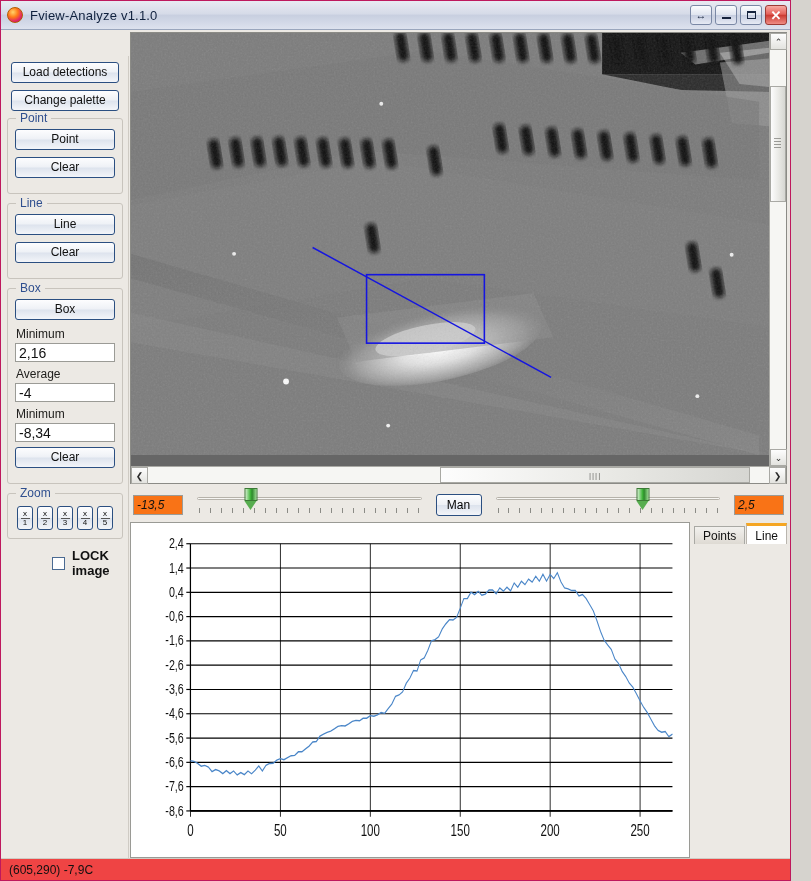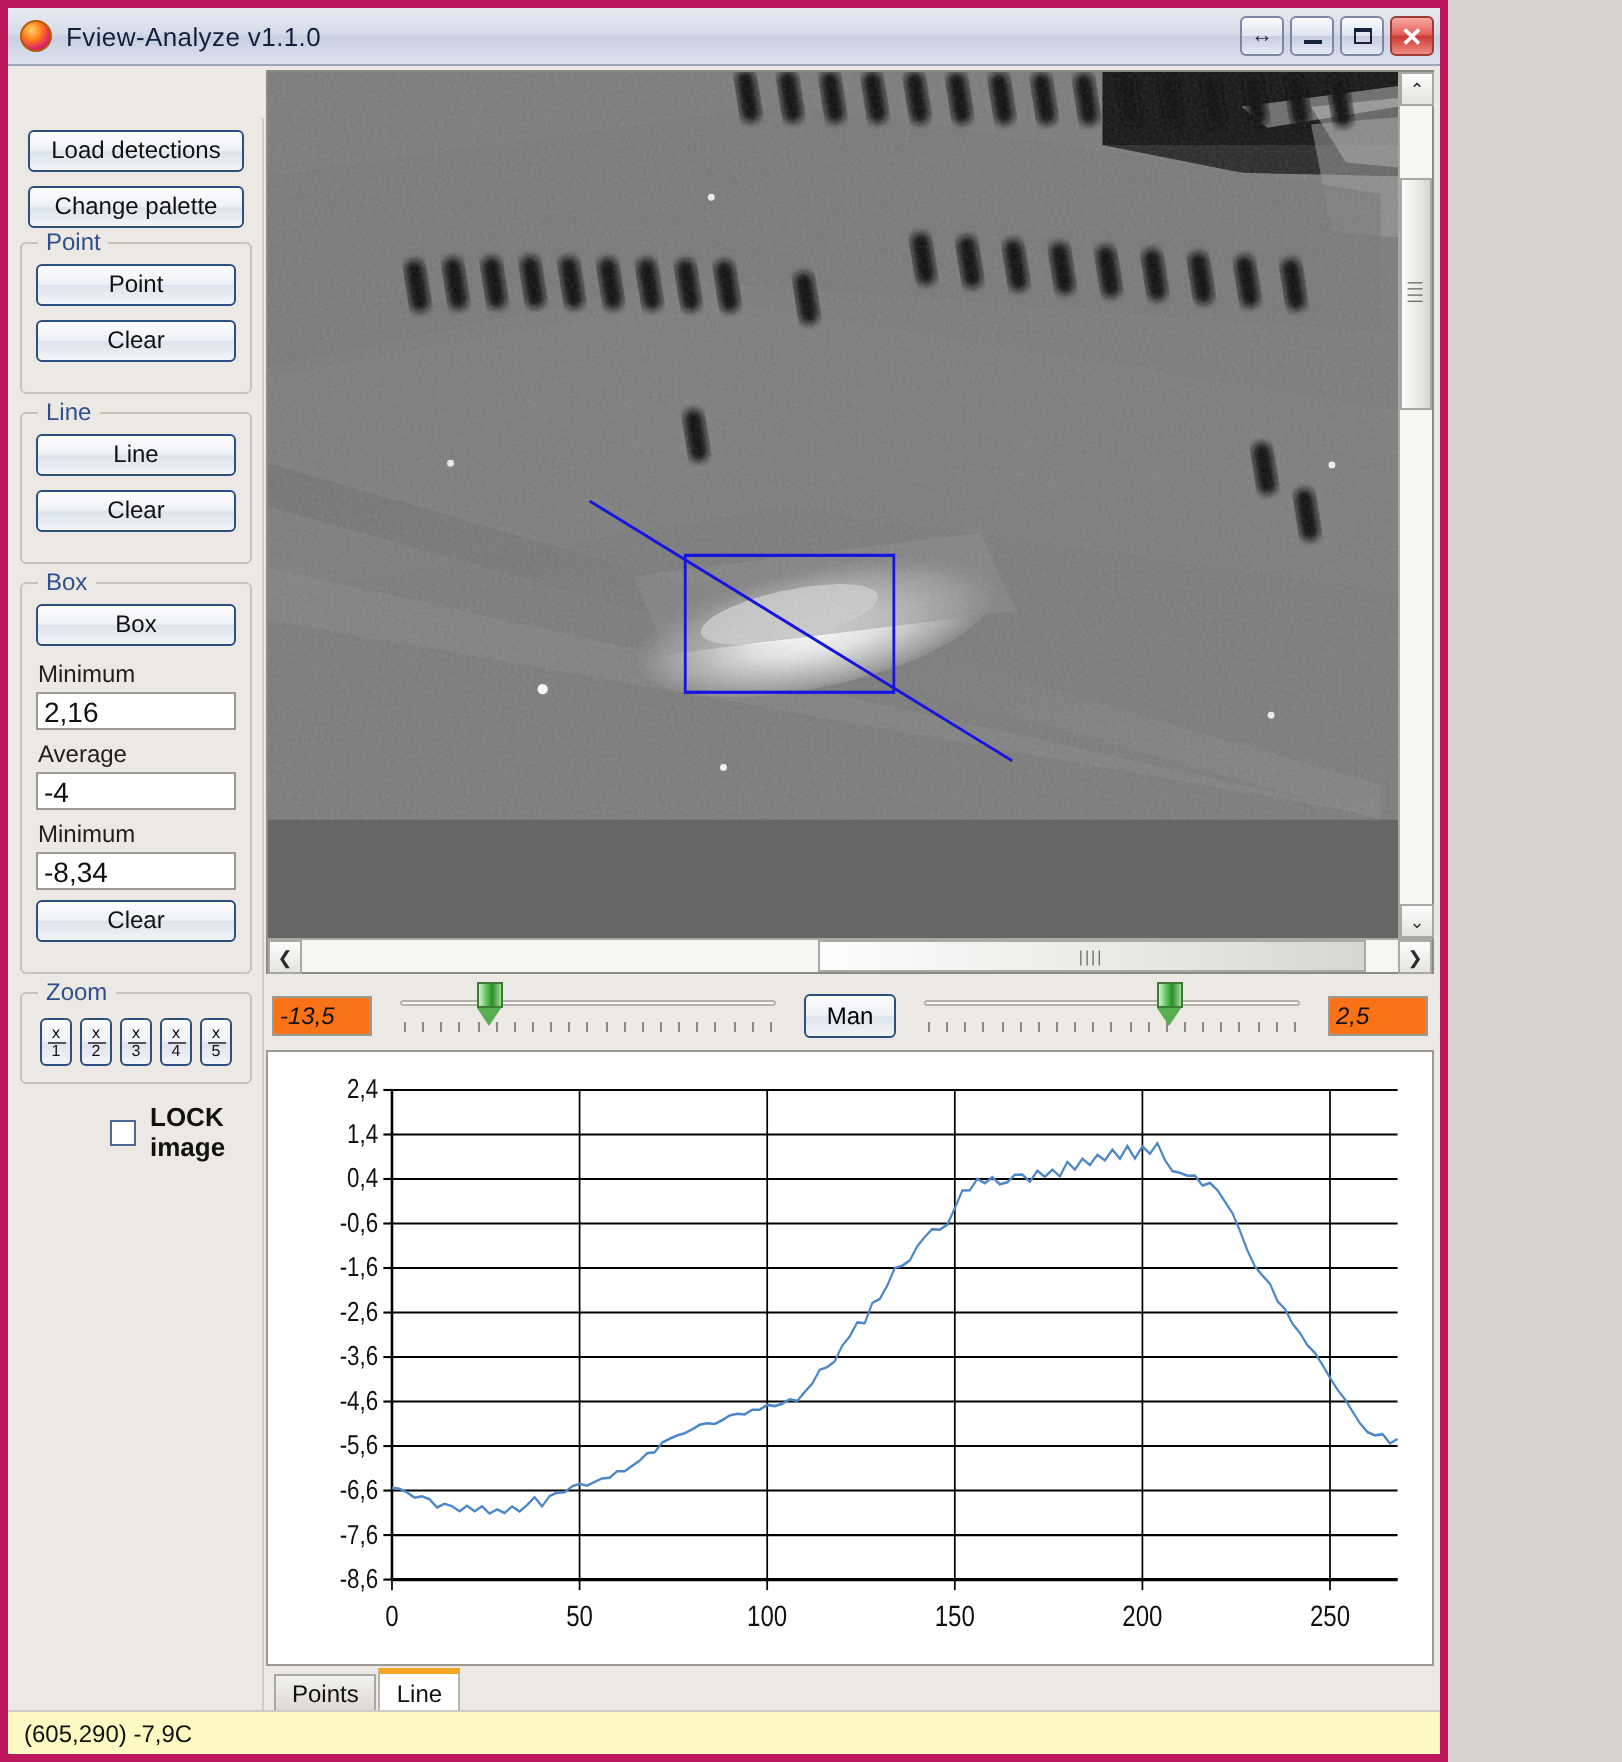--- a/index.html
+++ b/index.html
@@ -3,23 +3,23 @@
 <meta charset="utf-8">
 <style>
   html,body{margin:0;padding:0;}
   body{
     width:811px;height:881px;overflow:hidden;
     font-family:"Liberation Sans",sans-serif;
     font-size:12px;
     background:#d6d3ce;
   }
   .window{
-    position:absolute;left:0;top:0;width:724px;height:881px;
+    position:absolute;left:0;top:0;width:791px;height:881px;
     background:#ece9e4;
-    border:4px solid #be185d;
+    border:1px solid #be185d;
     box-sizing:border-box;
     display:flex;flex-direction:column;
   }
   
   .titlebar{
     height:28px;flex:0 0 28px;
     background:linear-gradient(to bottom,#e9eaf2 0%,#d6dbe8 45%,#c8cfe0 52%,#dde2ee 100%);
     border-bottom:1px solid #9aa6bd;
     display:flex;align-items:center;padding:0 3px 0 6px;
     position:relative;
@@ -185,21 +185,21 @@
   }
   .man-btn{
     width:46px;height:22px;border:1px solid #2b4f81;border-radius:3px;
     background:linear-gradient(to bottom,#fdfdfe 0%,#eef1f6 48%,#dde3ed 52%,#f3f5f9 100%);
     font-size:12px;font-family:"Liberation Sans",sans-serif;cursor:pointer;
     flex:0 0 46px;
   }
 
   
   .chart-area{
-    flex:1 1 auto;margin:0 3px 0 1px;display:flex;flex-direction:column;min-height:0;
+    flex:1 1 auto;margin:0 3px 0 1px;display:flex;min-height:0;
   }
   .chart-box{
     flex:1 1 auto;background:#fff;border:1px solid #9a9a95;box-sizing:border-box;
     position:relative;overflow:hidden;
   }
   .tabs{
     height:22px;flex:0 0 22px;display:flex;align-items:flex-end;gap:1px;
     padding-left:4px;box-sizing:border-box;
   }
   .tab{
@@ -208,21 +208,21 @@
     background:linear-gradient(to bottom,#f2f1ee,#dedad3);color:#111;box-sizing:border-box;
   }
   .tab.active{
     height:21px;line-height:20px;background:#fff;border-top:3px solid #f5a623;
     border-color:#b9b5ae;border-top-color:#f5a623;
   }
 
   
   .statusbar{
     height:22px;flex:0 0 22px;border-top:1px solid #cfcbc4;
-    background:#fef9c3;display:flex;align-items:center;padding:0 8px;box-sizing:border-box;
+    background:#ef4444;display:flex;align-items:center;padding:0 8px;box-sizing:border-box;
     font-size:12px;color:#111;
   }
 </style>
 </head>
 <body>
 
 <div class="window">
 
   <div class="titlebar">
     <div class="app-icon"></div>

